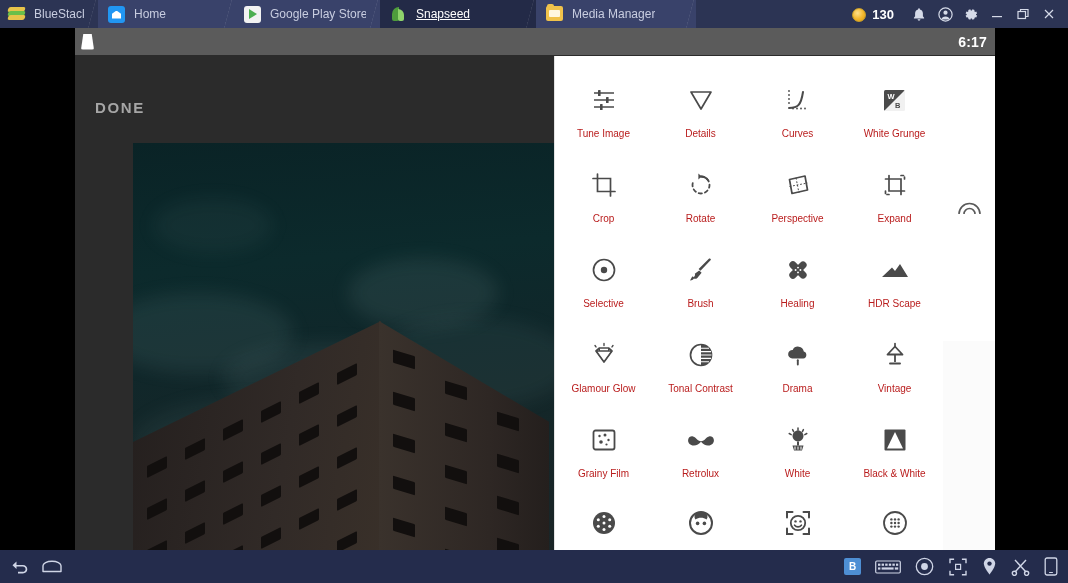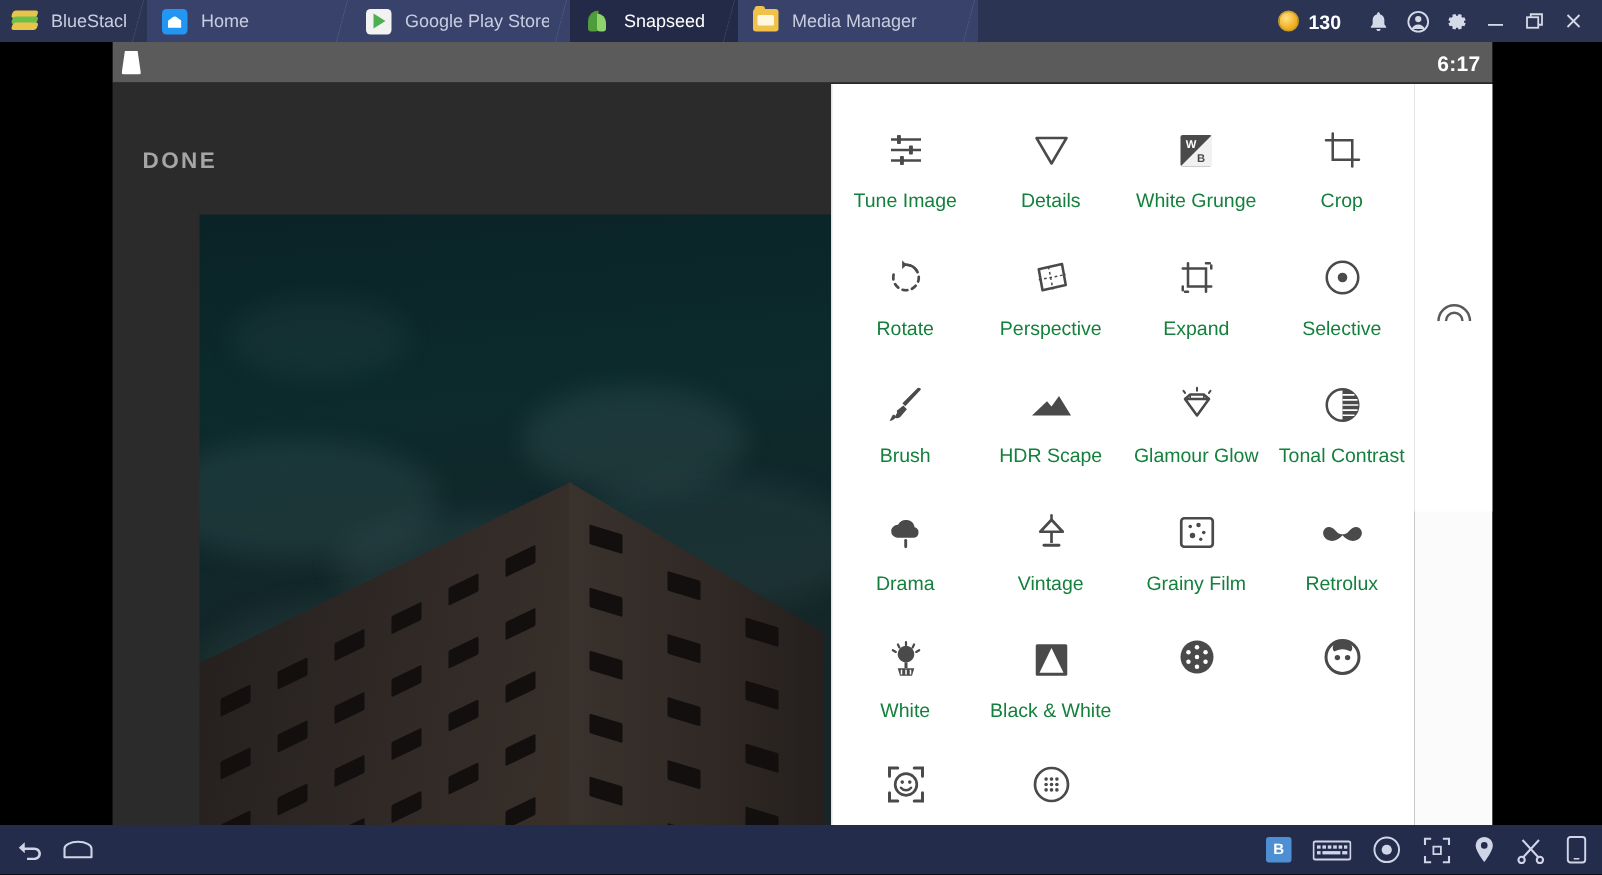--- a/index.html
+++ b/index.html
@@ -75,21 +75,21 @@
   }
   .ic-folder::after {
     content:""; position:absolute; left:3px; top:4px; width:11px; height:7px;
     background:#fff7e0; border-radius:1px;
   }
 
   .tb-right {
     margin-left: auto; display: flex; align-items: center; gap: 0px;
     padding-right: 6px; color: #d5dae8;
   }
-  .coins { display:flex; align-items:flex-start; gap:6px; margin-right: 12px; }
+  .coins { display:flex; align-items:flex-end; gap:6px; margin-right: 12px; }
   .coin-dot {
     width: 14px; height: 14px; border-radius: 50%;
     background: radial-gradient(circle at 38% 34%, #ffe08a 0%, #f2b62b 55%, #d99a12 100%);
     border: 1px solid #caa028;
   }
   .coins .cnt { font-size: 13px; font-weight: bold; color: #ffffff; }
   .tb-btn {
     width: 26px; height: 28px; display:flex; align-items:center; justify-content:center;
     color: #d5dae8;
   }
@@ -176,21 +176,21 @@
     cursor: pointer;
   }
   .tool .glyph {
     width: 36px; height: 36px;
     display:flex; align-items:center; justify-content:center;
     color: #4a4a4a;
     margin-bottom: 9px;
   }
   .tool .glyph svg { display:block; }
   .tool .lbl {
-    font-size: 13px; color: #15803d; text-align: center; line-height: 14px;
+    font-size: 10px; color: #b91c1c; text-align: center; line-height: 14px;
     max-width: 86px;
   }
   .tool.cut { height: 48px; overflow: hidden; }
 
   
   .rail {
     position: absolute; left: 868px; top: 28px; width: 52px; height: 494px;
     background: #fbfbfb;
   }
   .rail .rail-top { position:absolute; left:0; top:0; width:52px; height:285px; background:#ffffff; }
@@ -239,21 +239,21 @@
             <div class="ic-home"></div>
           </span>
           <span class="tablabel">Home</span>
         </div>
         <div class="tab" style="width: 146px;">
           <span class="tabicon">
             <div class="ic-play"></div>
           </span>
           <span class="tablabel">Google Play Store</span>
         </div>
-        <div class="tab active" style="width: 112px;">
+        <div class="tab active" style="width: 156px; text-decoration: underline;">
           <span class="tabicon">
             <div class="ic-leaf"></div>
           </span>
           <span class="tablabel">Snapseed</span>
         </div>
         <div class="tab" style="width: 160px;">
           <span class="tabicon">
             <div class="ic-folder"></div>
           </span>
           <span class="tablabel">Media Manager</span>
@@ -394,20 +394,38 @@
           <div class="tool">
             <span class="glyph">
               <svg width="26" height="24" viewBox="0 0 26 24">
                 <path d="M3 4h20L13 21z" fill="none" stroke="#4a4a4a" stroke-width="1.7" stroke-linejoin="round"></path>
               </svg>
             </span>
             <span class="lbl">Details</span>
           </div>
           <div class="tool">
             <span class="glyph">
+              <svg width="26" height="26" viewBox="0 0 26 26">
+                <path d="M4 21c9 0 12-3 14-16" fill="none" stroke="#4a4a4a" stroke-width="2" stroke-linecap="round"></path>
+                <g fill="#4a4a4a">
+                  <circle cx="4" cy="4" r="0.9"></circle>
+                  <circle cx="4" cy="8" r="0.9"></circle>
+                  <circle cx="4" cy="12" r="0.9"></circle>
+                  <circle cx="4" cy="16" r="0.9"></circle>
+                  <circle cx="8" cy="21.5" r="0.9"></circle>
+                  <circle cx="12" cy="21.5" r="0.9"></circle>
+                  <circle cx="16" cy="21.5" r="0.9"></circle>
+                  <circle cx="20" cy="21.5" r="0.9"></circle>
+                </g>
+              </svg>
+            </span>
+            <span class="lbl">Curves</span>
+          </div>
+          <div class="tool">
+            <span class="glyph">
               <svg width="25" height="25" viewBox="0 0 25 25">
                 <rect x="2" y="2" width="21" height="21" rx="1.5" fill="#4a4a4a"></rect>
                 <path d="M2 23L23 2v21z" fill="#ffffff" opacity="0.92"></path>
                 <text x="5.5" y="10.5" font-family="Liberation Sans, sans-serif" font-size="7.5" font-weight="bold" fill="#ffffff">W</text>
                 <text x="13" y="20" font-family="Liberation Sans, sans-serif" font-size="7.5" font-weight="bold" fill="#4a4a4a">B</text>
               </svg>
             </span>
             <span class="lbl">White Grunge</span>
           </div>
           <div class="tool">
@@ -467,20 +485,37 @@
           </div>
           <div class="tool">
             <span class="glyph">
               <svg width="26" height="26" viewBox="0 0 26 26">
                 <path d="M22.5 3.2L12.5 13.8l-1.9-1.9L20.6 1.9c.6-.5 1.4-.5 1.9 0s.5 1 0 1.3z" fill="#4a4a4a"></path>
                 <path d="M11.2 13.4l2.4 2.4-4.3 5.1c-1 1.1-2.6 1.3-3.8.4l.8-1.9c.8-.6 1-1.7.5-2.6z" fill="#4a4a4a"></path>
                 <path d="M4.2 19.5c1.1-.3 2 .6 1.8 1.7-.2 1.2-1.8 2.2-4 2.4.8-1.3 1.4-2.6 2.2-4.1z" fill="#4a4a4a"></path>
               </svg>
             </span>
             <span class="lbl">Brush</span>
+          </div>
+          <div class="tool">
+            <span class="glyph">
+              <svg width="26" height="26" viewBox="0 0 26 26">
+                <g fill="#4a4a4a">
+                  <rect x="2.2" y="9.4" width="21.5" height="7.2" rx="3.6" transform="rotate(-45 13 13)"></rect>
+                  <rect x="9.4" y="2.2" width="7.2" height="21.5" rx="3.6" transform="rotate(-45 13 13)"></rect>
+                </g>
+                <g fill="#ffffff">
+                  <circle cx="10.6" cy="13" r="0.95"></circle>
+                  <circle cx="13" cy="10.6" r="0.95"></circle>
+                  <circle cx="15.4" cy="13" r="0.95"></circle>
+                  <circle cx="13" cy="15.4" r="0.95"></circle>
+                </g>
+              </svg>
+            </span>
+            <span class="lbl">Healing</span>
           </div>
           <div class="tool">
             <span class="glyph">
               <svg width="28" height="20" viewBox="0 0 28 20">
                 <path d="M1 17h26L19 4l-5 7-3-3.5z" fill="#4a4a4a"></path>
               </svg>
             </span>
             <span class="lbl">HDR Scape</span>
           </div>
           <div class="tool">

